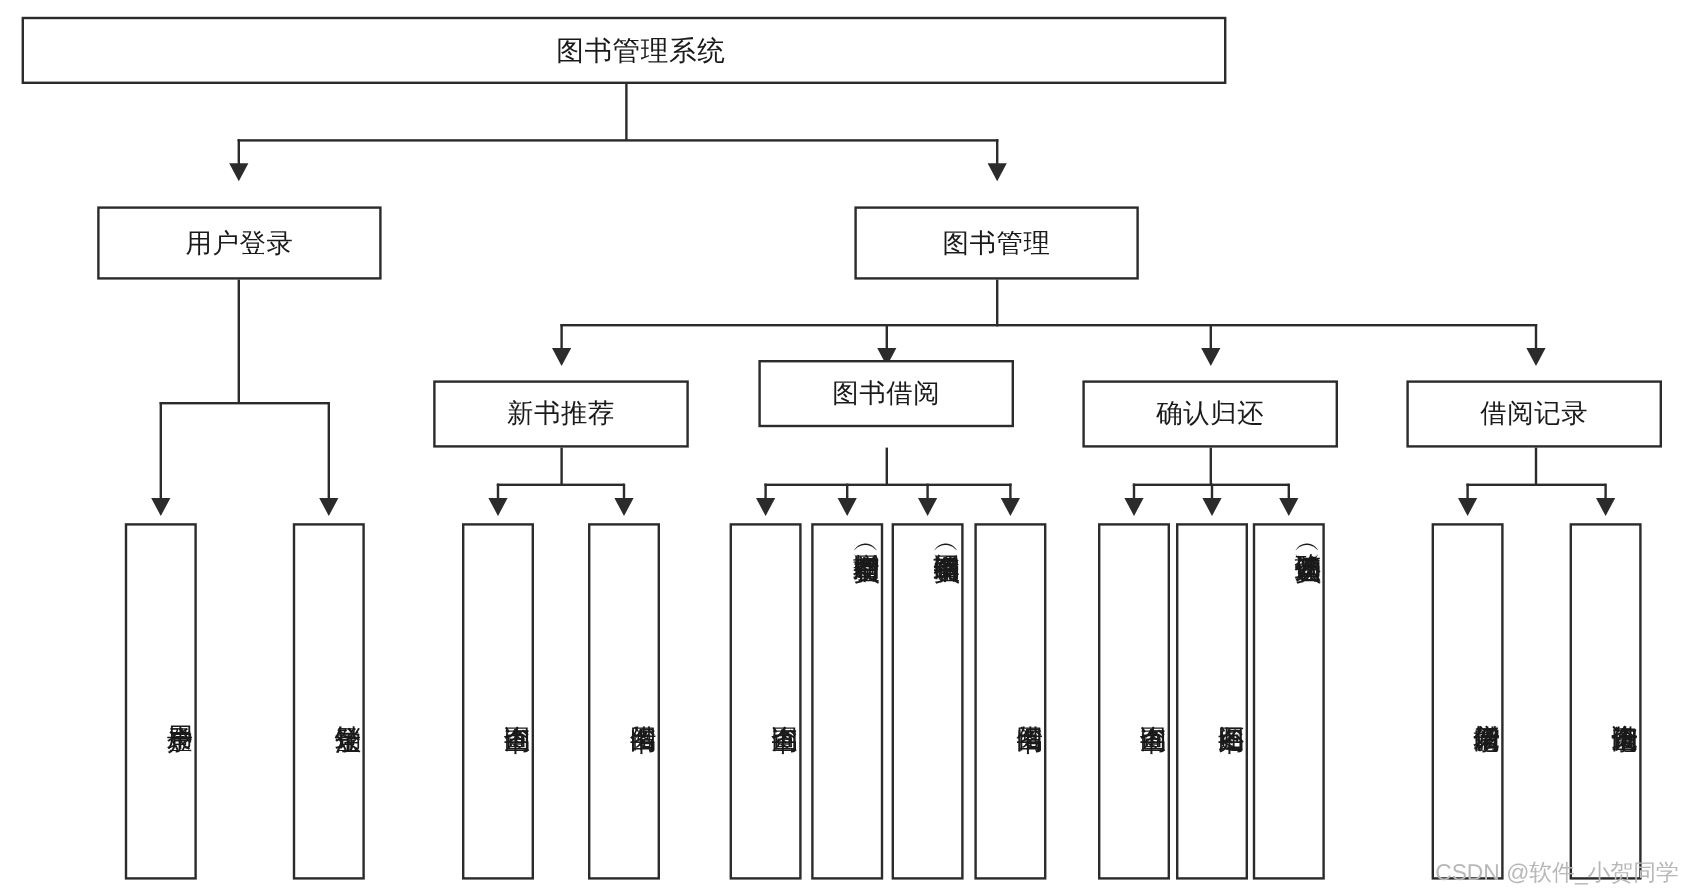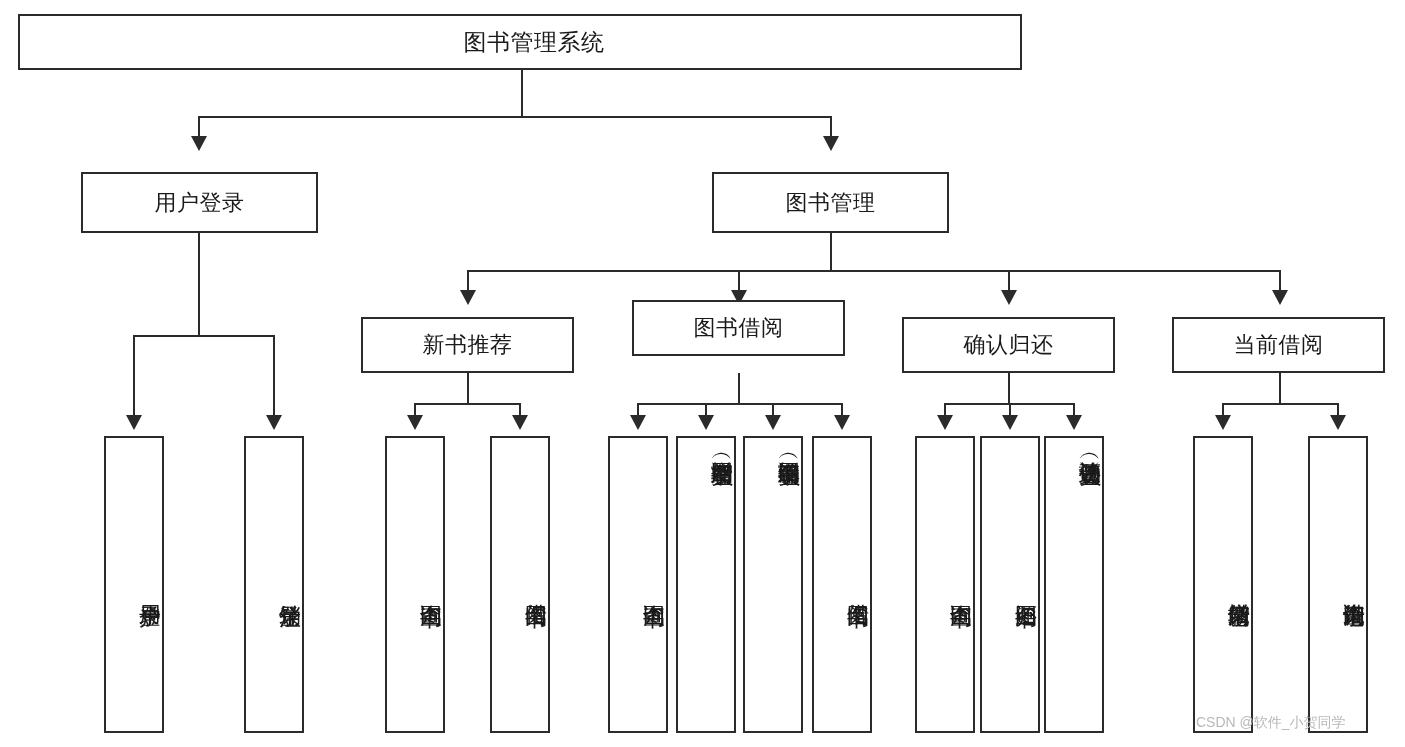--- a/index.html
+++ b/index.html
@@ -63,21 +63,21 @@
     position: absolute;
     width: 0;
     height: 0;
     border-left: 8px solid transparent;
     border-right: 8px solid transparent;
     border-top: 15px solid #2b2b2b;
   }
   .watermark {
     position: absolute;
     color: #b8b8b8;
-    font-size: 14px;
+    font-size: 19px;
     white-space: nowrap;
     pointer-events: none;
   }
 </style>
 </head>
 <body>
 
 <div id="canvas">
 
   <div class="node root" style="left:18px; top:14px; width:1004px; height:56px;padding-left:28px;">
@@ -121,21 +121,21 @@
   <div class="node level3" style="left:361px; top:317px; width:213px; height:56px;">
     <span>新书推荐</span>
   </div>
   <div class="node level3" style="left:632px; top:300px; width:213px; height:56px;">
     <span>图书借阅</span>
   </div>
   <div class="node level3" style="left:902px; top:317px; width:213px; height:56px;">
     <span>确认归还</span>
   </div>
   <div class="node level3" style="left:1172px; top:317px; width:213px; height:56px;">
-    <span>当前借阅</span>
+    <span>借阅记录</span>
   </div>
 
   <div class="edge v" style="left:467px; top:373px; height:32px;"></div>
   <div class="edge h" style="left:414px; top:403px; width:106px;"></div>
   <div class="edge v" style="left:414px; top:403px; height:14px;"></div>
   <div class="arrow" style="left:407px; top:415px;"></div>
   <div class="edge v" style="left:519px; top:403px; height:14px;"></div>
   <div class="arrow" style="left:512px; top:415px;"></div>
 
   <div class="edge v" style="left:738px; top:373px; height:32px;"></div>

